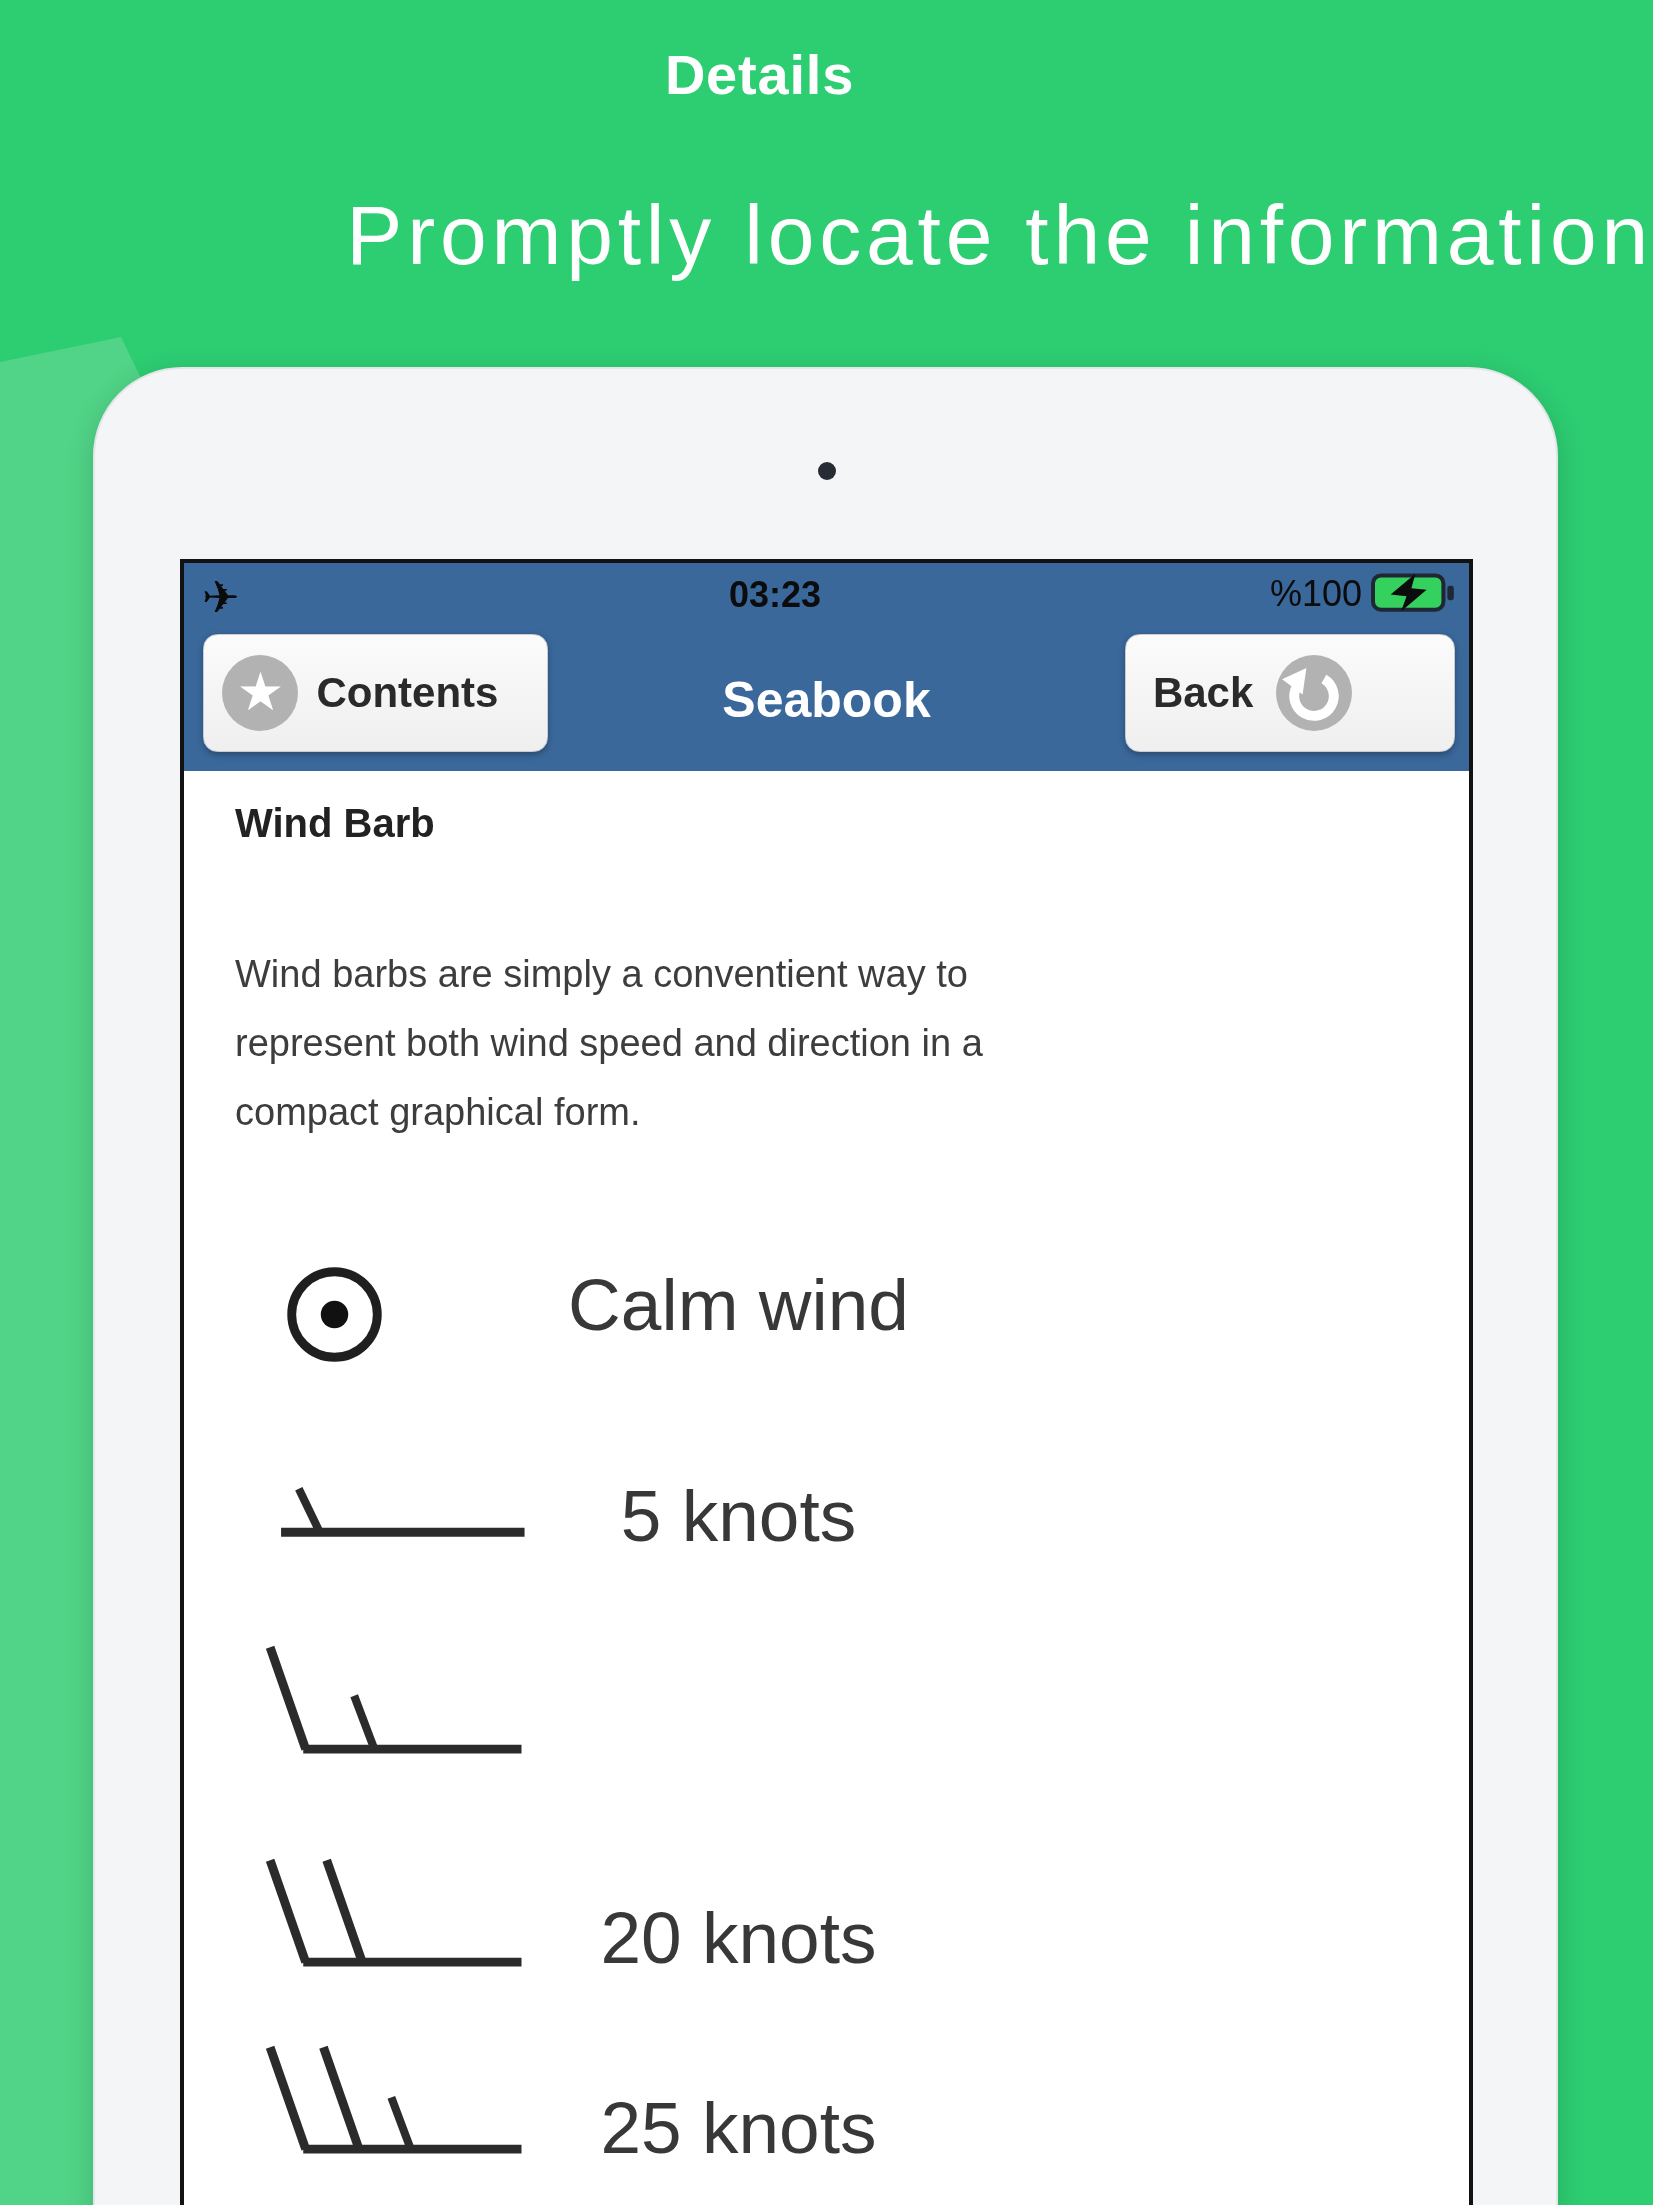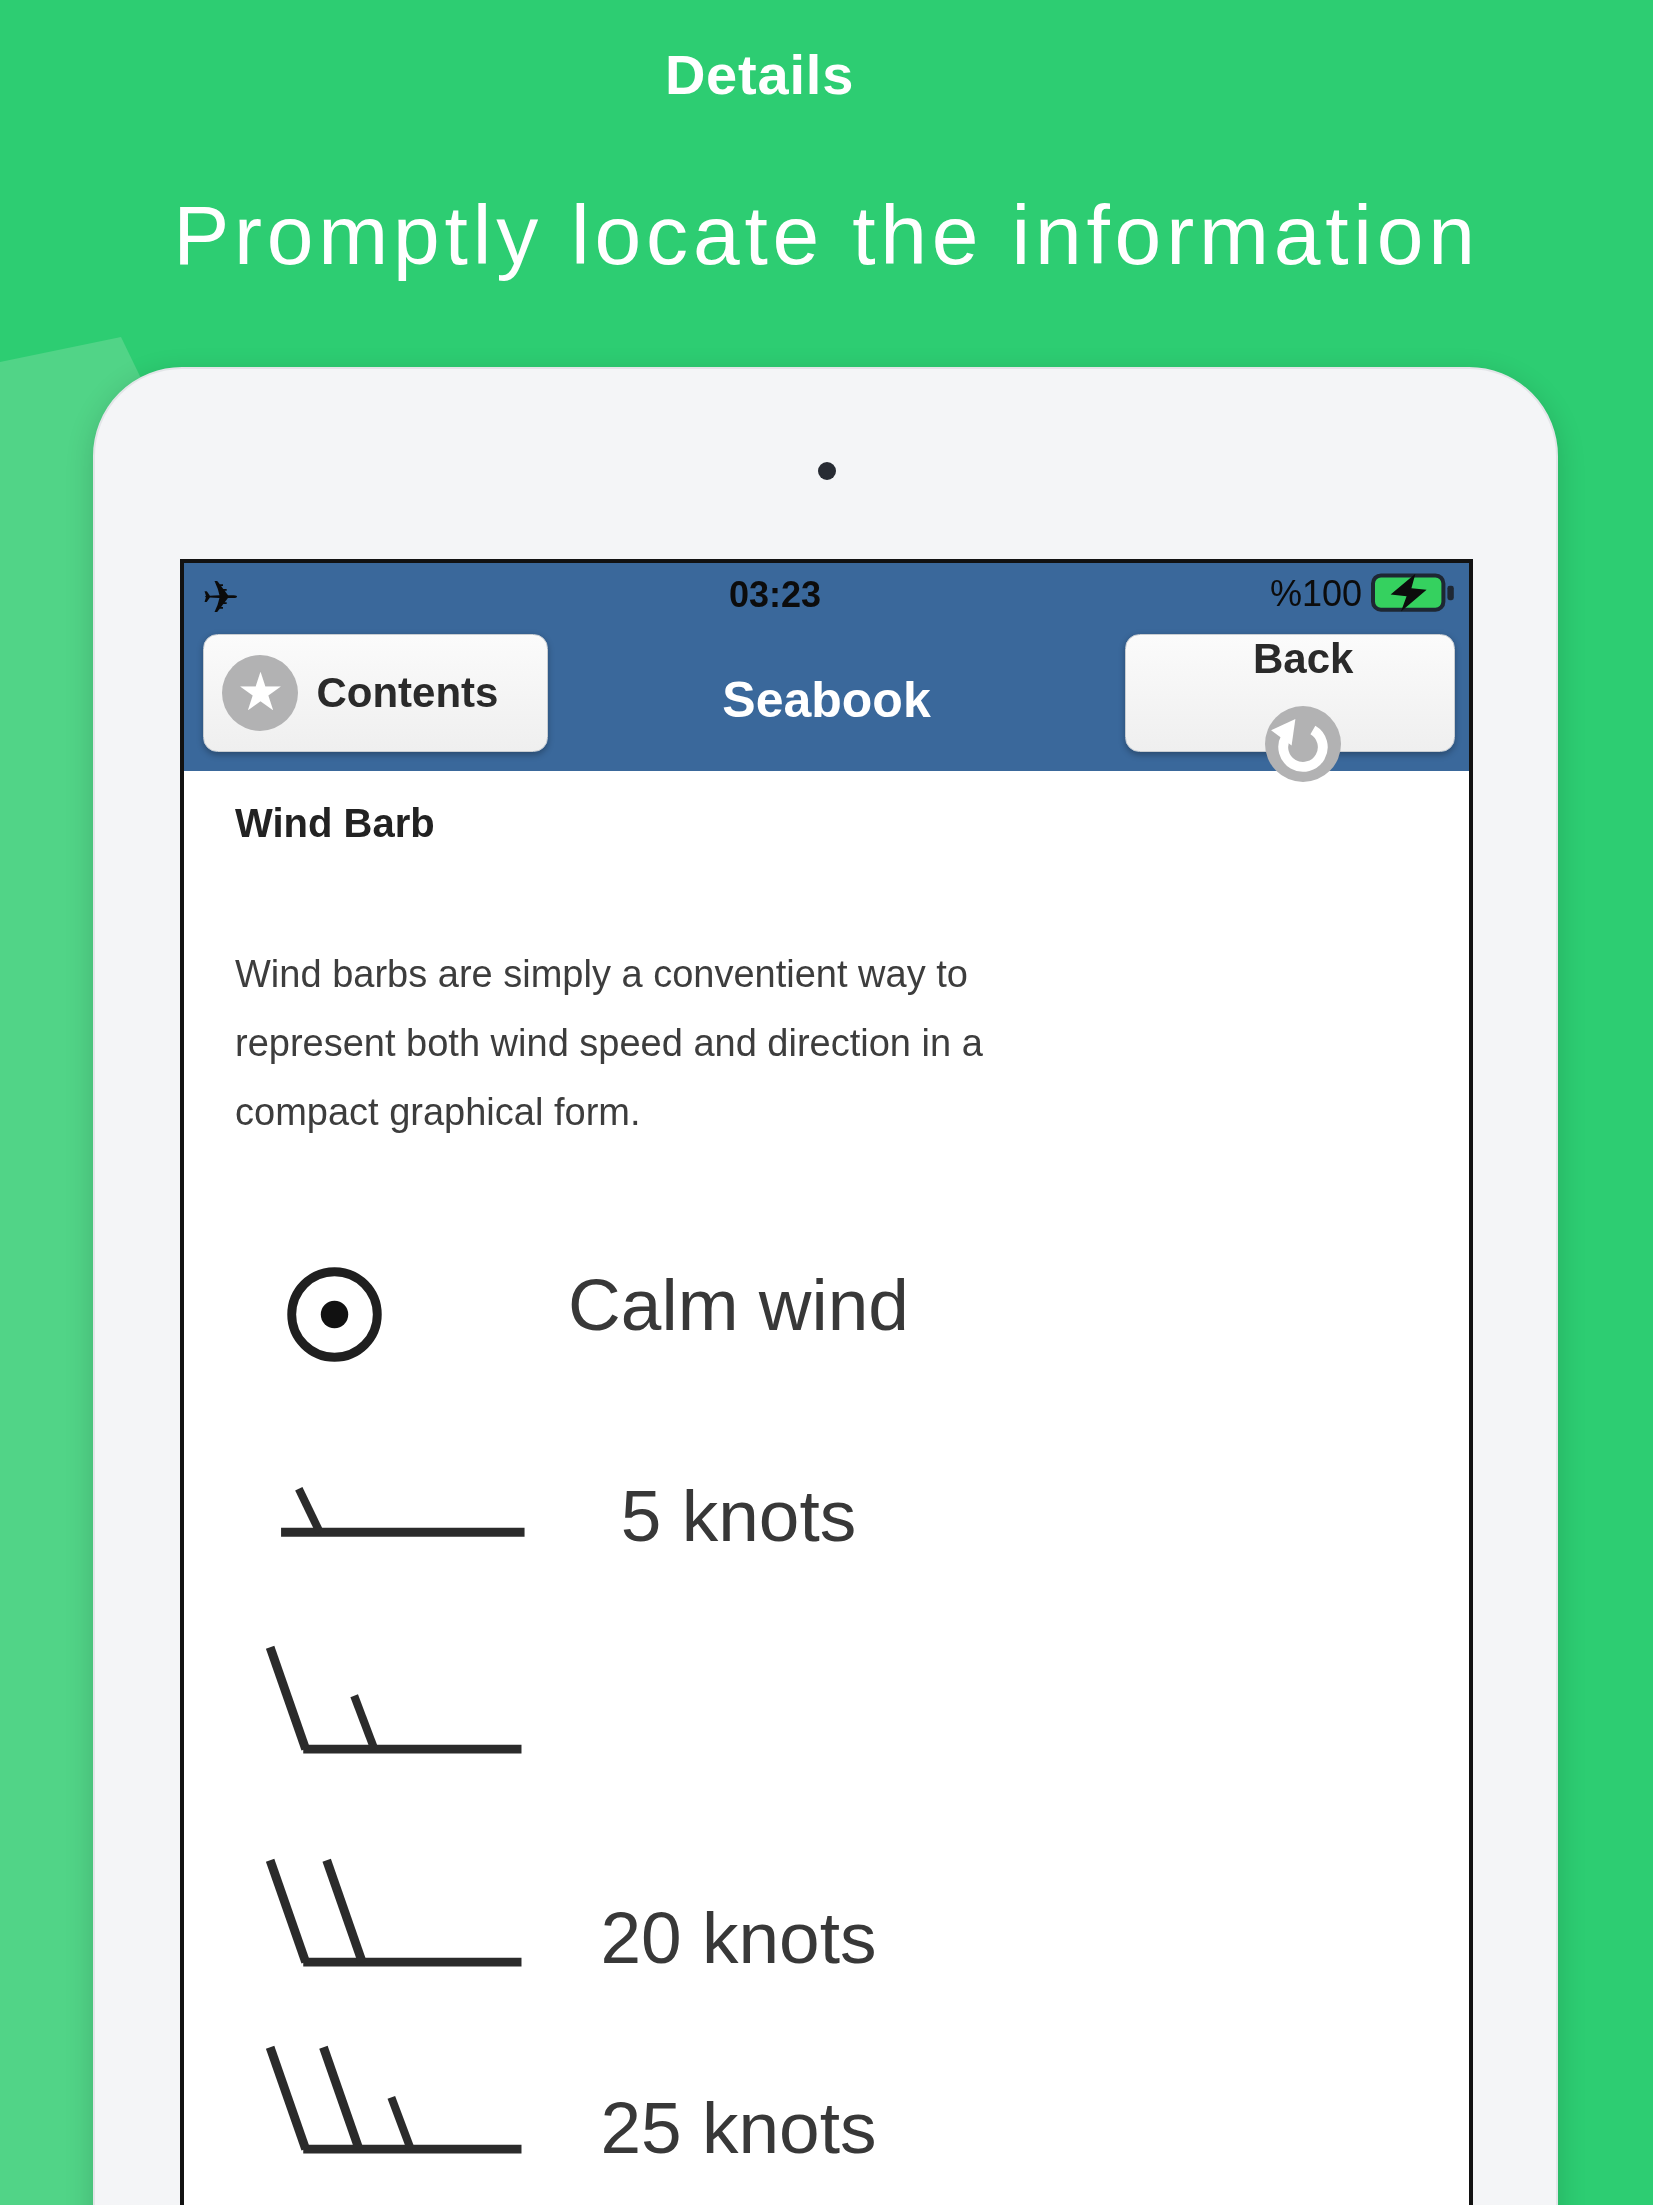--- a/index.html
+++ b/index.html
@@ -7,21 +7,21 @@
   #page{position:relative;width:1653px;height:2205px;background:#2dcd72;overflow:hidden;}
 
   
   .light-wedge{position:absolute;left:0;top:0;width:1653px;height:2205px;
     background:#51d487;
     clip-path:polygon(0 362px,121px 337px,1025px 2205px,0 2205px);}
 
   
   .promo-title{position:absolute;left:0;top:42px;width:1519px;text-align:center;
     color:#ffffff;font-size:56px;font-weight:700;letter-spacing:0.8px;}
-  .promo-subtitle{position:absolute;left:0;top:187px;width:1653px;text-align:center;
+  .promo-subtitle{position:absolute;left:0;top:187px;width:1653px;text-align:right;
     color:#ffffff;font-size:84px;font-weight:300;letter-spacing:4.8px;}
 
   
   .ipad{position:absolute;left:93px;top:367px;width:1465px;height:1937px;
     background:#f4f5f7;border:2.4px solid #e3e5e8;border-radius:89px;
     box-shadow:0 8px 29px rgba(0,0,0,0.16);box-sizing:border-box;}
   .camera{position:absolute;left:818px;top:462px;width:18px;height:18px;border-radius:50%;
     background:#272b33;}
 
   
@@ -33,21 +33,21 @@
     font-family:"DejaVu Sans",sans-serif;}
   .status-time{position:absolute;left:0;top:11.3px;width:1182px;text-align:center;
     color:#0c0c0c;font-size:36px;font-weight:600;}
   .battery-wrap{position:absolute;right:13px;top:9.7px;display:flex;align-items:flex-start;gap:8px;}
   .battery-pct{color:#0c0c0c;font-size:36px;font-weight:400;}
 
   .navbtn{position:absolute;top:71px;height:118px;border-radius:14.5px;box-sizing:border-box;
     background:linear-gradient(#fbfbfb,#efefef);border:1.6px solid #c9cdd1;
     box-shadow:0 2.4px 6.5px rgba(0,0,0,0.28);display:flex;align-items:center;}
   .btn-contents{left:19.4px;width:345px;padding-left:18px;gap:18px;}
-  .btn-back{right:14.5px;width:330px;padding-left:27.4px;gap:22.6px;flex-direction:column;}
+  .btn-back{right:14.5px;width:330px;padding-left:27.4px;gap:22.6px;}
   .gray-circle{width:76px;height:76px;border-radius:50%;background:#b2b2b3;flex:0 0 auto;
     display:flex;align-items:center;justify-content:center;}
   .star{color:#ffffff;font-size:53px;line-height:53px;font-family:"DejaVu Sans",sans-serif;
     transform:translateY(-1.6px);}
   .btn-label{font-size:42px;font-weight:700;color:#2a2a2a;}
   .nav-title{position:absolute;left:0;top:108px;width:1285px;text-align:center;
     color:#ffffff;font-size:50px;font-weight:700;pointer-events:none;}
 
   
   .article-heading{position:absolute;left:51px;top:238px;font-size:40px;font-weight:700;

